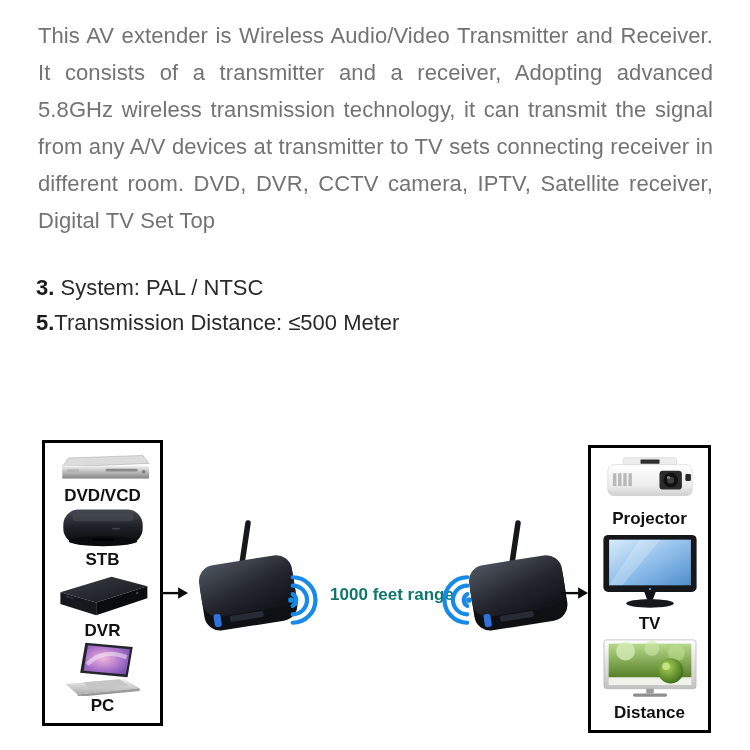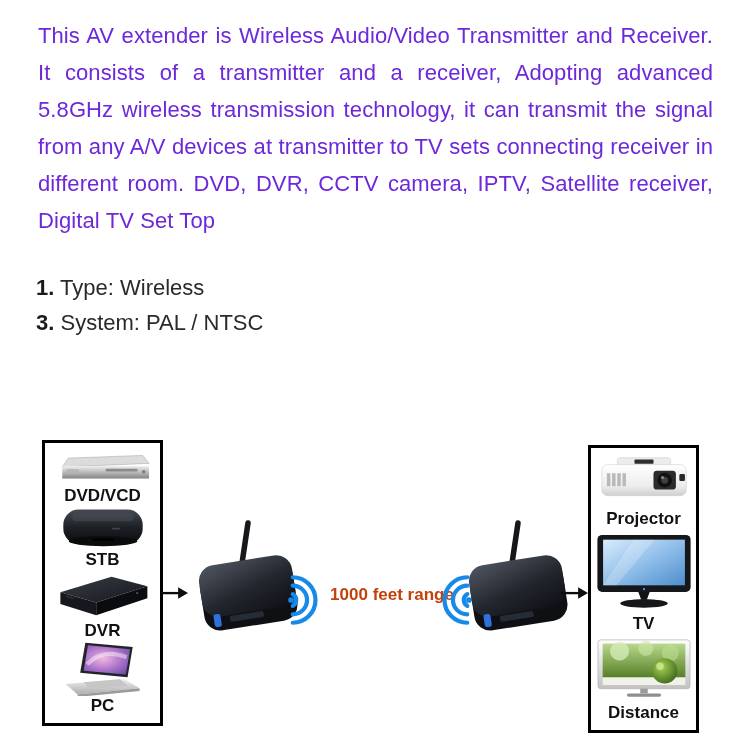--- a/index.html
+++ b/index.html
@@ -5,43 +5,43 @@
   html,body{margin:0;padding:0;}
   body{
     width:750px;height:750px;position:relative;background:#ffffff;
     font-family:"Liberation Sans","DejaVu Sans",sans-serif;color:#1e1e1e;
     overflow:hidden;
   }
   
   .description{
     margin:0;padding:17px 37px 0 38px;
     font-size:22px;line-height:37px;text-align:justify;text-align-last:left;
-    color:#6d28d9;letter-spacing:.1px;
+    color:#737373;letter-spacing:.1px;
   }
   
   .specs{margin:31px 30px 0 36px;font-size:22px;line-height:35px;color:#2a2a2a;}
   .spec-line{white-space:pre-wrap;}
   .spec-num{font-weight:700;color:#1a1a1a;}
   
   .diagram{position:absolute;left:0;top:430px;width:750px;height:320px;}
   .dev-box{
     position:absolute;border:3px solid #000;background:#fff;box-sizing:border-box;
     display:flex;flex-direction:column;align-items:center;justify-content:space-between;
     padding:8px 2px 7px;
   }
   .dev-box.left{left:42px;top:10px;width:121px;height:286px;}
-  .dev-box.right{left:588px;top:15px;width:111px;height:288px;}
+  .dev-box.right{left:588px;top:15px;width:123px;height:288px;}
   .dev-label{
     font-size:17px;font-weight:700;color:#111;line-height:20px;text-align:center;
     flex:0 0 auto;
   }
   .abs{position:absolute;}
   .range-label{
     position:absolute;left:318px;top:155px;width:148px;text-align:center;
-    font-size:17px;font-weight:700;color:#c2410c;line-height:20px;
+    font-size:17px;font-weight:700;color:#0f766e;line-height:20px;
   }
   .flip{transform:scaleX(-1);}
   .defs-holder{position:absolute;width:0;height:0;overflow:hidden;}
 </style>
 </head>
 <body>
 
 <svg class="defs-holder" aria-hidden="true">
   <defs>
     <linearGradient id="gDvd" x1="0" y1="0" x2="0" y2="1">
@@ -95,22 +95,22 @@
         <stop offset="1" stop-color="#c2c2c2"></stop>
       </linearGradient>
   </defs>
 </svg>
 
 <div class="page">
 
   <p class="description">This AV extender is Wireless Audio/Video Transmitter and Receiver. It consists of a transmitter and a receiver, Adopting advanced 5.8GHz wireless transmission technology, it can transmit the signal from any A/V devices at transmitter to TV sets connecting receiver in different room. DVD, DVR, CCTV camera, IPTV, Satellite receiver, Digital TV Set Top</p>
 
   <div class="specs">
-    <div class="spec-line"><span class="spec-num">1.</span><span> Type: Wireless</span></div>
     <div class="spec-line"><span class="spec-num">3.</span><span> System: PAL / NTSC</span></div>
+    <div class="spec-line"><span class="spec-num">5.</span><span>Transmission Distance: ≤500 Meter</span></div>
   </div>
 
   <div class="diagram">
 
     <div class="dev-box left">
       <svg width="102" height="36" viewBox="0 0 110 40">
         <polygon points="16,8 100,5 107,14 9,18" fill="#dcdcdc" stroke="#a8a8a8" stroke-width="0.6"></polygon>
         <rect x="9" y="17" width="98" height="13" rx="1.5" fill="url(#gDvd)"></rect>
         <rect x="58" y="20" width="36" height="3.2" rx="1.2" fill="#8a8a8a"></rect>
         <rect x="14" y="20.5" width="14" height="5" rx="1" fill="#b5b5b5"></rect>

